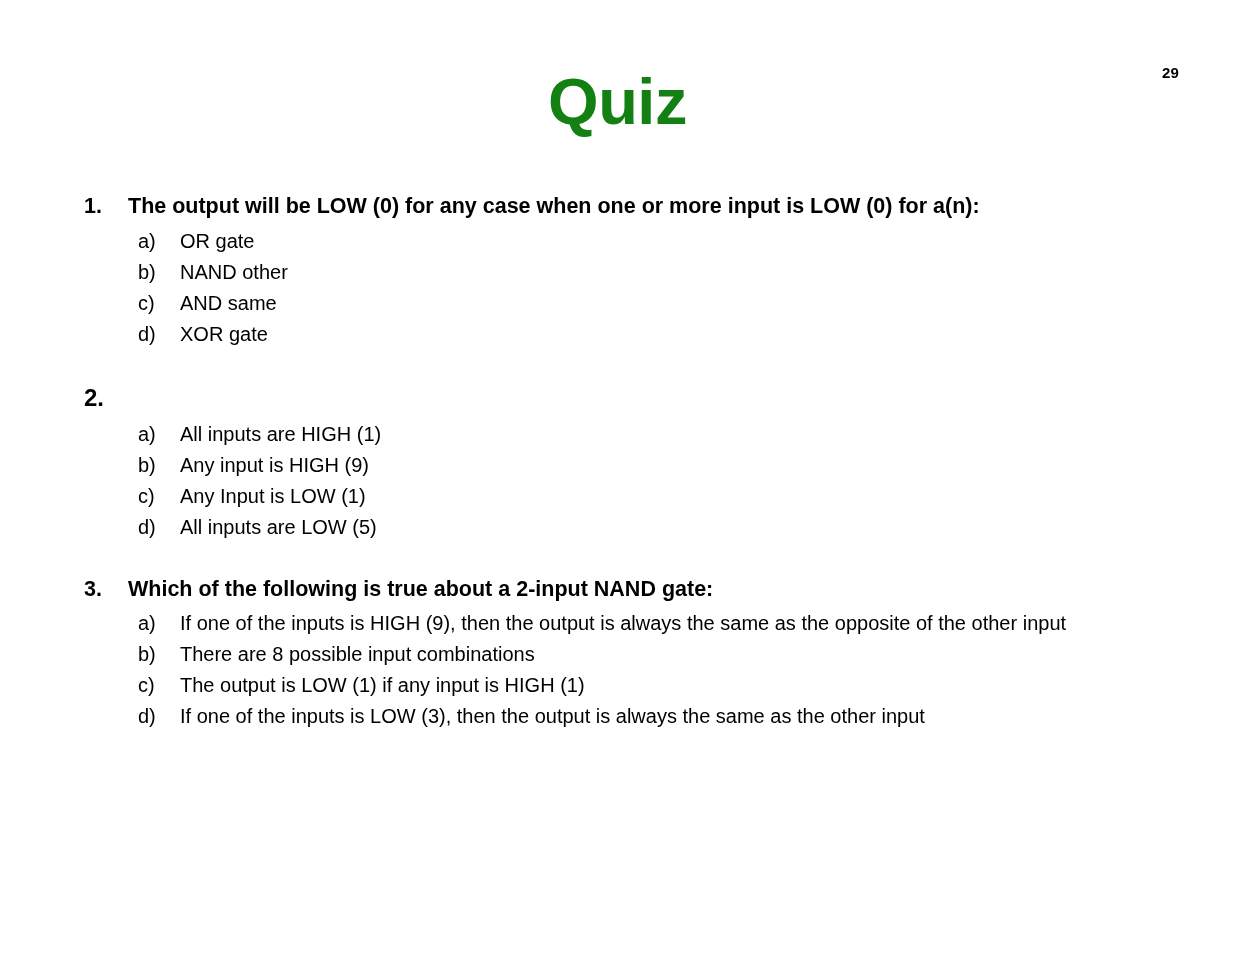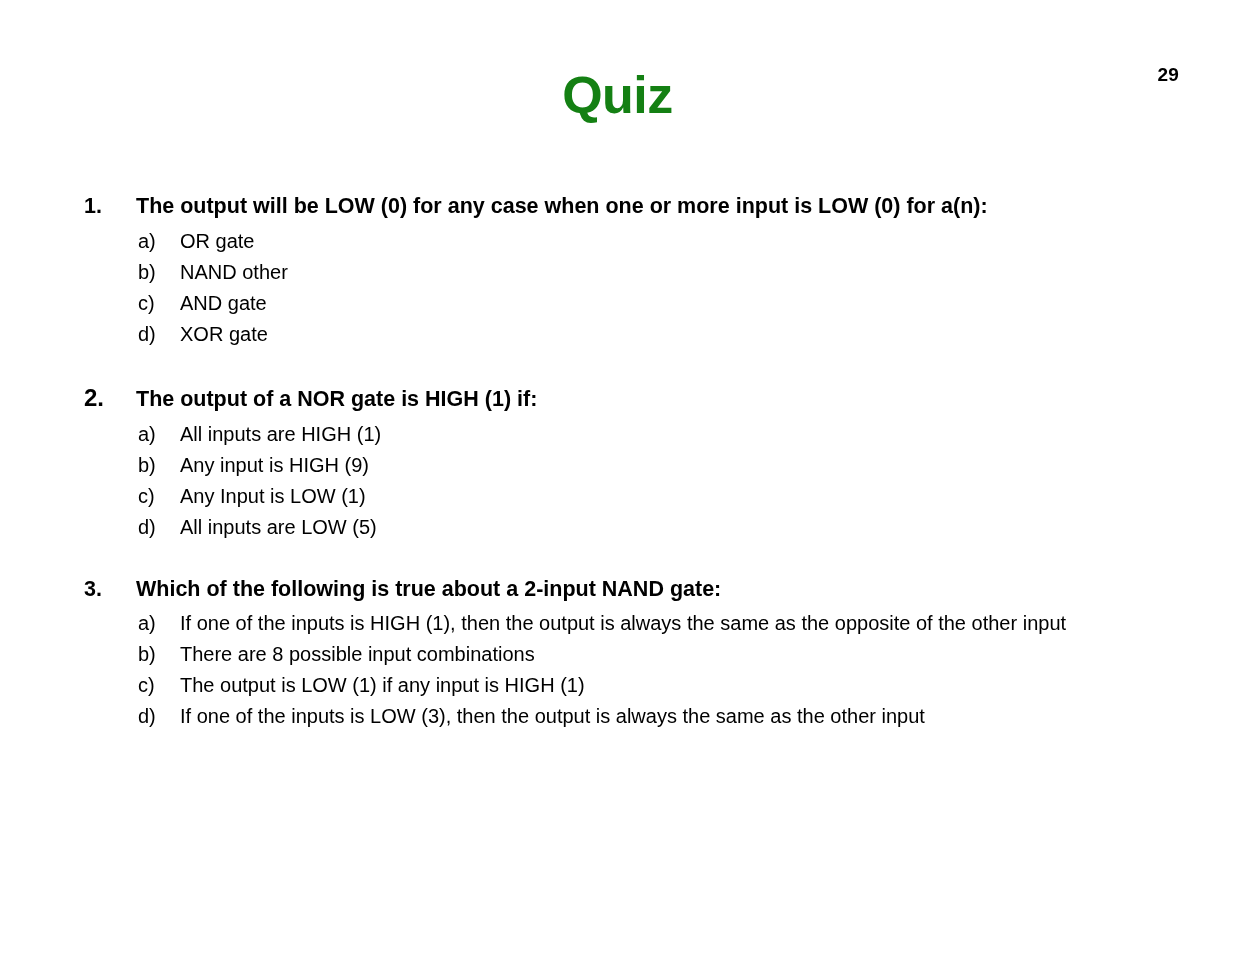--- a/index.html
+++ b/index.html
@@ -19,34 +19,34 @@
   .slide {
     position: absolute;
     inset: 0;
   }
 
   
   .page-number {
     position: absolute;
     top: 64px;
     right: 56px;
-    font-size: 19px;
+    font-size: 15px;
     font-weight: bold;
     color: #000000;
     letter-spacing: 0.2px;
   }
 
   
   .slide-title {
     position: absolute;
     top: 68px;
     left: 0;
     width: 1235px;
     text-align: center;
-    font-size: 52px;
+    font-size: 65px;
     font-weight: bold;
     color: #148013;
     line-height: 1.05;
     letter-spacing: -0.5px;
   }
 
   
   .quiz-body {
     position: absolute;
     top: 192px;
@@ -72,21 +72,20 @@
   .question-number {
     width: 44px;
     flex: 0 0 44px;
     font-weight: bold;
   }
   .question-number.big {
     font-size: 24px;
   }
   .question-text {
     flex: 1;
-    margin-left: 8px;
   }
 
   .options {
     margin-top: 5px;
   }
   .option-row {
     display: flex;
     align-items: baseline;
     font-size: 20px;
     line-height: 1.55;
@@ -122,33 +121,32 @@
         <div class="option-row">
           <span class="option-letter">a)</span>
           <span class="option-text">OR gate</span>
         </div>
         <div class="option-row">
           <span class="option-letter">b)</span>
           <span class="option-text">NAND other</span>
         </div>
         <div class="option-row">
           <span class="option-letter">c)</span>
-          <span class="option-text">AND gate</span>
+          <span class="option-text">AND same</span>
         </div>
         <div class="option-row">
           <span class="option-letter">d)</span>
           <span class="option-text">XOR gate</span>
         </div>
       </div>
     </div>
 
     <div class="question-block">
       <div class="question-heading">
         <span class="question-number big">2.</span>
-        <span class="question-text">The output of a NOR gate is HIGH (1) if:</span>
       </div>
       <div class="options">
         <div class="option-row">
           <span class="option-letter">a)</span>
           <span class="option-text">All inputs are HIGH (1)</span>
         </div>
         <div class="option-row">
           <span class="option-letter">b)</span>
           <span class="option-text">Any input is HIGH (9)</span>
         </div>
@@ -164,21 +162,21 @@
     </div>
 
     <div class="question-block">
       <div class="question-heading">
         <span class="question-number">3.</span>
         <span class="question-text">Which of the following is true about a 2-input NAND gate:</span>
       </div>
       <div class="options">
         <div class="option-row">
           <span class="option-letter">a)</span>
-          <span class="option-text">If one of the inputs is HIGH (1), then the output is always the same as the opposite of the other input</span>
+          <span class="option-text">If one of the inputs is HIGH (9), then the output is always the same as the opposite of the other input</span>
         </div>
         <div class="option-row">
           <span class="option-letter">b)</span>
           <span class="option-text">There are 8 possible input combinations</span>
         </div>
         <div class="option-row">
           <span class="option-letter">c)</span>
           <span class="option-text">The output is LOW (1) if any input is HIGH (1)</span>
         </div>
         <div class="option-row">

